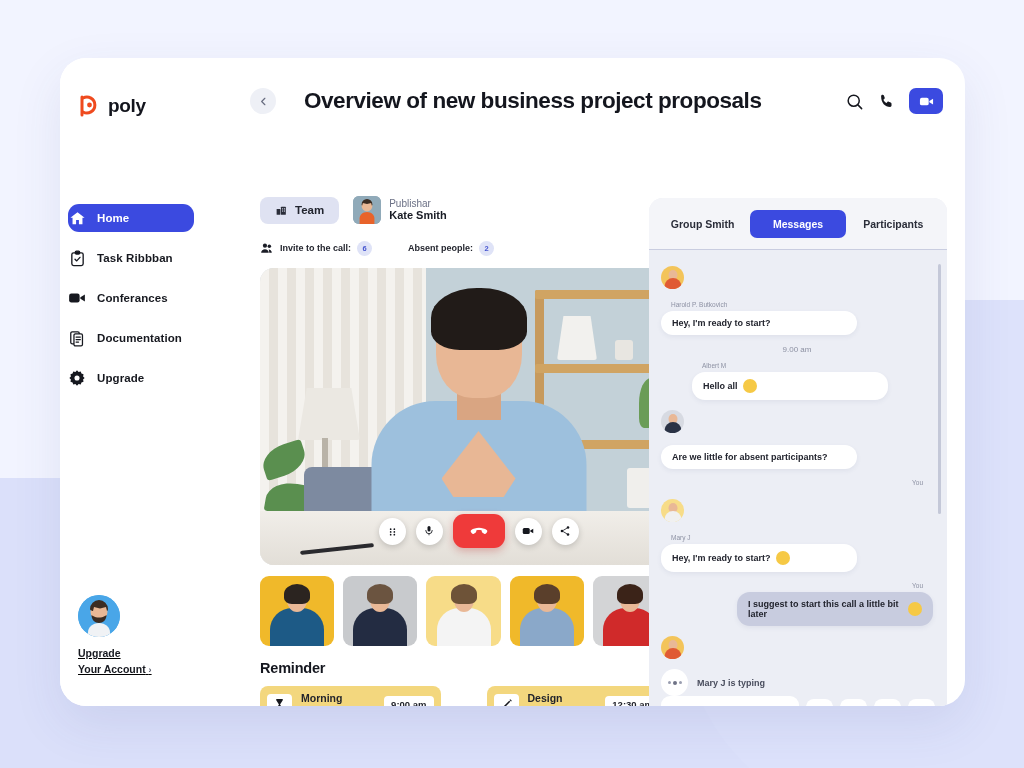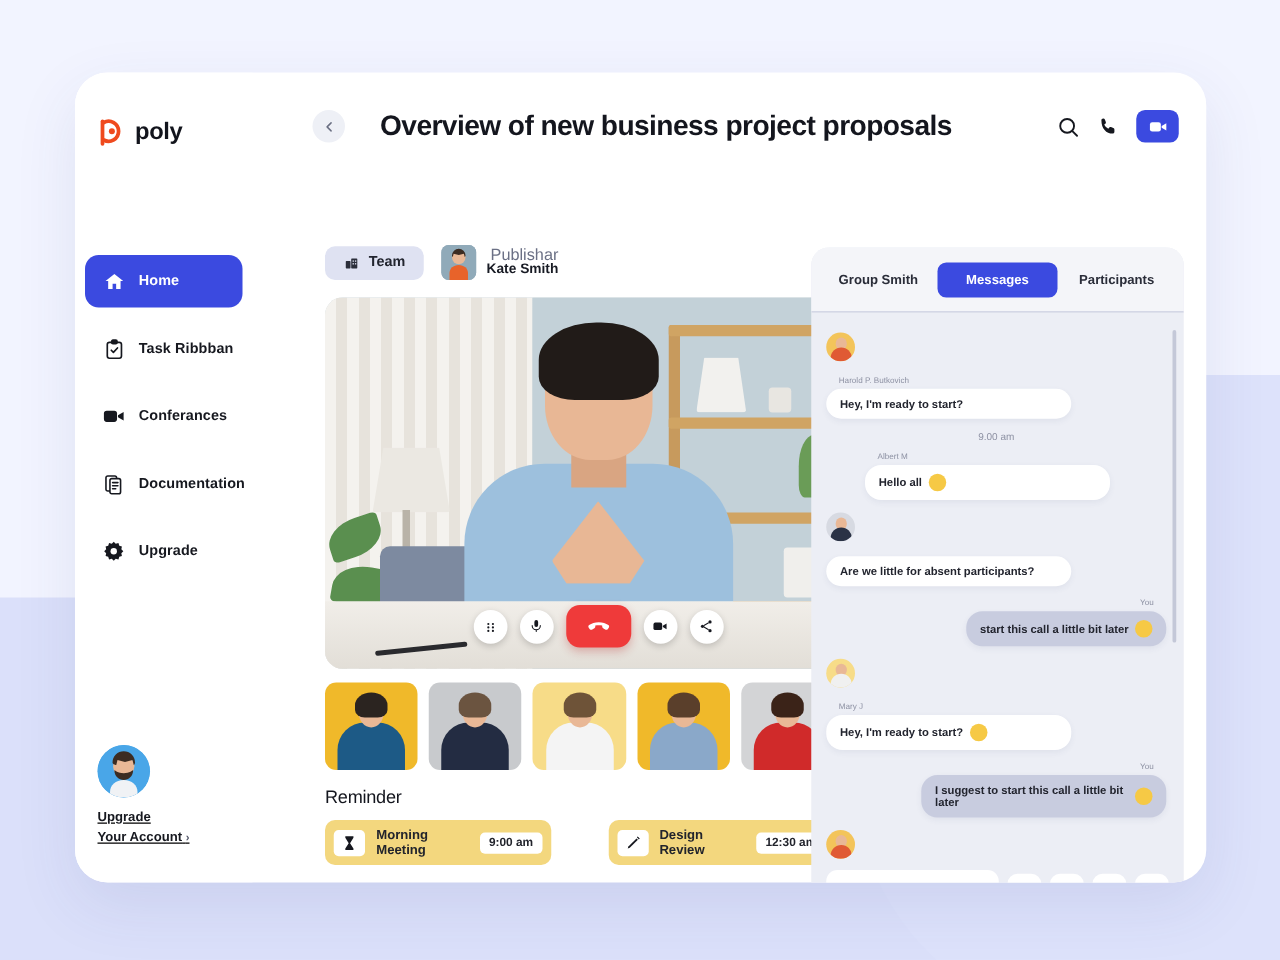--- a/index.html
+++ b/index.html
@@ -52,22 +52,21 @@
     padding-left: 18px; height: 40px; text-align: center;
   }
   .logo-mark { width: 24px; height: 24px; }
   .logo-text {
     font-size: 19px; font-weight: bold; color: #12141c;
     letter-spacing: -0.3px;
   }
   .nav { margin-top: 78px; }
   .nav-item {
     display: flex; align-items: center; gap: 11px;
-    height: 42px; margin: 0 8px 12px 8px;
-    padding-left: 14px;
+    height: 28px; margin: 0 8px 12px 8px;
     border-radius: 11px;
     cursor: pointer;
     color: #16181f;
   }
   .nav-item.active {
     background: #3b4ae0;
     color: #ffffff;
   }
   .nav-item .ico { width: 18px; height: 18px; flex: 0 0 18px;
     display: flex; align-items: center; justify-content: center; }
@@ -123,21 +122,21 @@
     display: flex; align-items: center; gap: 7px;
     background: #dfe2f2; border-radius: 8px;
     padding: 7px 15px; cursor: pointer;
   }
   .team-chip span { font-size: 11.5px; font-weight: bold; color: #22252f; }
   .publisher { display: flex; align-items: center; gap: 8px; }
   .pub-avatar {
     width: 28px; height: 28px; border-radius: 6px;
     background: #8fa8b8; overflow: hidden; position: relative;
   }
-  .pub-role { font-size: 13px; color: #6b7085; line-height: 11px; text-align: right; }
+  .pub-role { font-size: 10px; color: #6b7085; line-height: 11px; }
   .pub-name { font-size: 11px; font-weight: bold; color: #181b24; line-height: 13px; }
 
   .invite-row {
     display: flex; align-items: center; gap: 36px;
     margin-top: 14px; height: 16px;
   }
   .invite-grp { display: flex; align-items: center; gap: 6px; }
   .invite-grp .lbl { font-size: 9px; font-weight: bold; color: #24262f; }
   .badge {
     width: 15px; height: 15px; border-radius: 50%;
@@ -227,21 +226,21 @@
     position:absolute; left:50%; top:12px; transform:translateX(-50%);
     width:20px; height:24px; border-radius:50%; background:#e9b896;
   }
   .th-hair {
     position:absolute; left:50%; top:8px; transform:translateX(-50%);
     width:26px; height:20px; border-radius:50% 50% 30% 30%;
   }
 
   
   .reminder-title {
-    margin-top: 14px; font-size: 14.5px; font-weight: normal;
+    margin-top: 14px; font-size: 14.5px; font-weight: bold;
     color: #14161e; letter-spacing: -.2px;
   }
   .reminder-row { display:flex; gap:46px; margin-top:10px; }
   .rem-card {
     display:flex; align-items:center; gap:9px;
     background:#f3d77e; border-radius:8px;
     padding:6px 7px; width:194px; cursor:pointer;
   }
   .rem-icon {
     width:25px; height:21px; border-radius:4px; background:#ffffff;
@@ -483,20 +482,36 @@
             <path d="M14 16c-4.3 0-7.4 2.9-7.4 6.4V28h14.8v-5.6C21.4 18.9 18.3 16 14 16z" fill="#e8632a"></path>
           </svg>
         </div>
         <div>
           <div class="pub-role">Publishar</div>
           <div class="pub-name">Kate Smith</div>
         </div>
       </div>
     </div>
 
+    <div class="invite-row">
+      <div class="invite-grp">
+        <svg viewBox="0 0 24 24" width="14" height="14" fill="#1b1d26">
+          <circle cx="8.5" cy="8" r="3.6"></circle>
+            <circle cx="16" cy="9" r="3"></circle>
+          <path d="M2 20c0-3.6 2.9-6 6.5-6s6.5 2.4 6.5 6z"></path>
+            <path d="M15 14.6c3 .2 5.2 2.4 5.2 5.4h-4.4c0-2-.3-3.8-.8-5.4z"></path>
+        </svg>
+        <span class="lbl">Invite to the call:</span>
+        <span class="badge">6</span>
+      </div>
+      <div class="invite-grp">
+        <span class="lbl">Absent people:</span>
+        <span class="badge">2</span>
+      </div>
+    </div>
 
     <div class="stage">
       <div class="room-curtain"></div>
       <div class="room-wall"></div>
 
       <div class="shelf">
         <div class="shelf-post" style="left:0;"></div>
         <div class="shelf-post" style="right:0;"></div>
         <div class="shelf-board" style="top:0;"></div>
         <div class="shelf-board" style="top:74px;"></div>
@@ -664,24 +679,20 @@
         <div class="bubble-wrap">
           <div class="bubble">
             <span>Are we little for absent participants?</span>
           </div>
         </div>
       </div>
 
       <div class="msg-row out">
         <div class="bubble-wrap out">
           <div class="sender out">You</div>
-          <div class="bubble out">
-            <span>start this call a little bit later</span>
-            <span class="emoji-dot"></span>
-          </div>
         </div>
       </div>
 
       <div class="msg-row">
         <div class="av" style="background:#f7dc88;">
           <div class="av-head"></div>
             <div class="av-body" style="background:#f0f0f0;"></div>
         </div>
         <div class="bubble-wrap">
           <div class="sender">Mary J</div>

